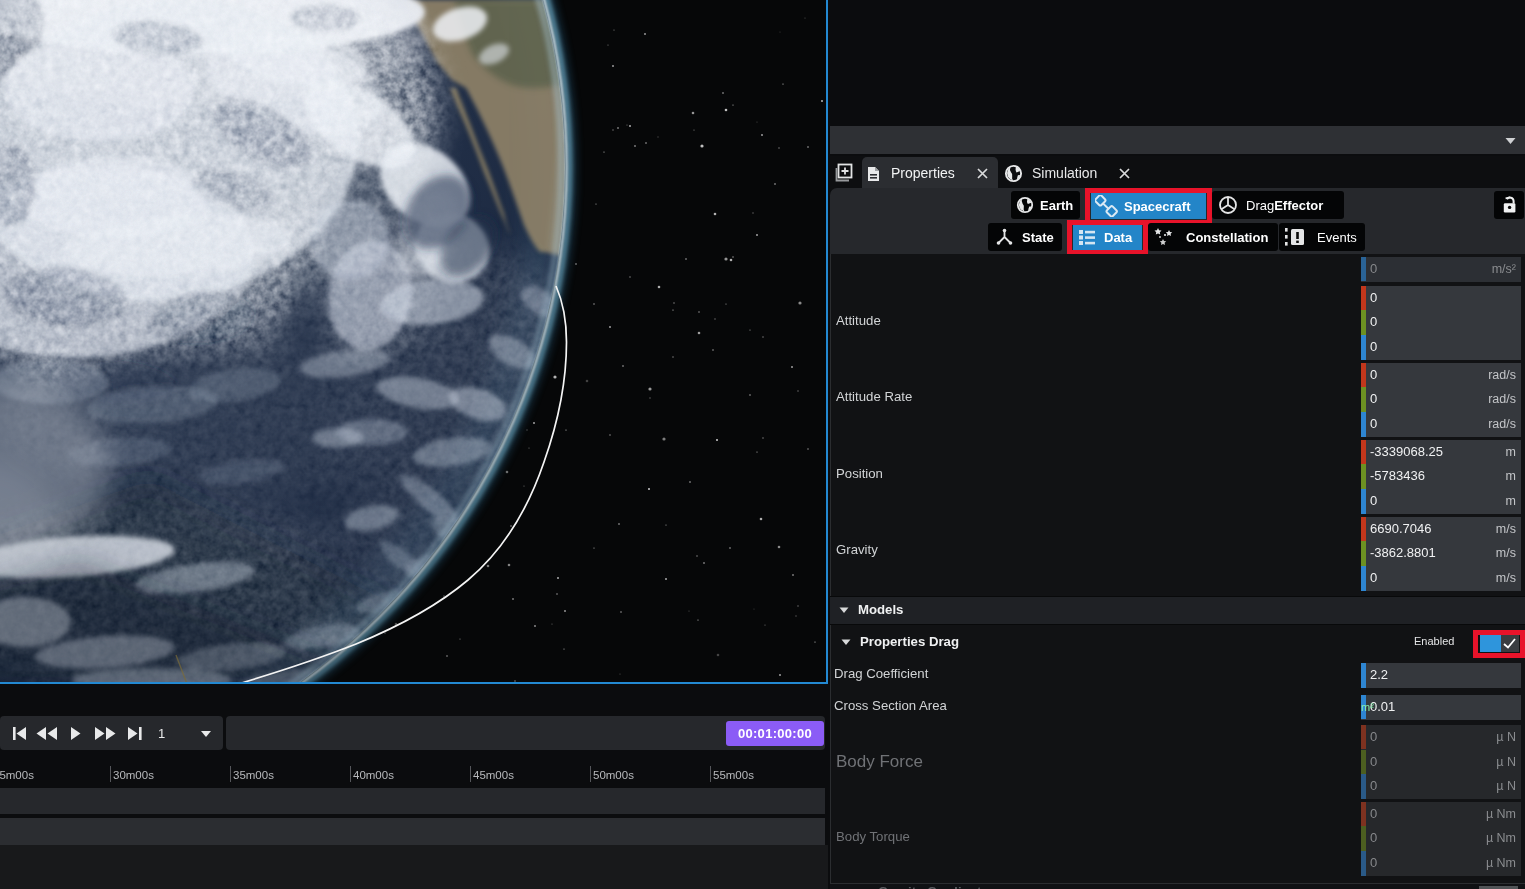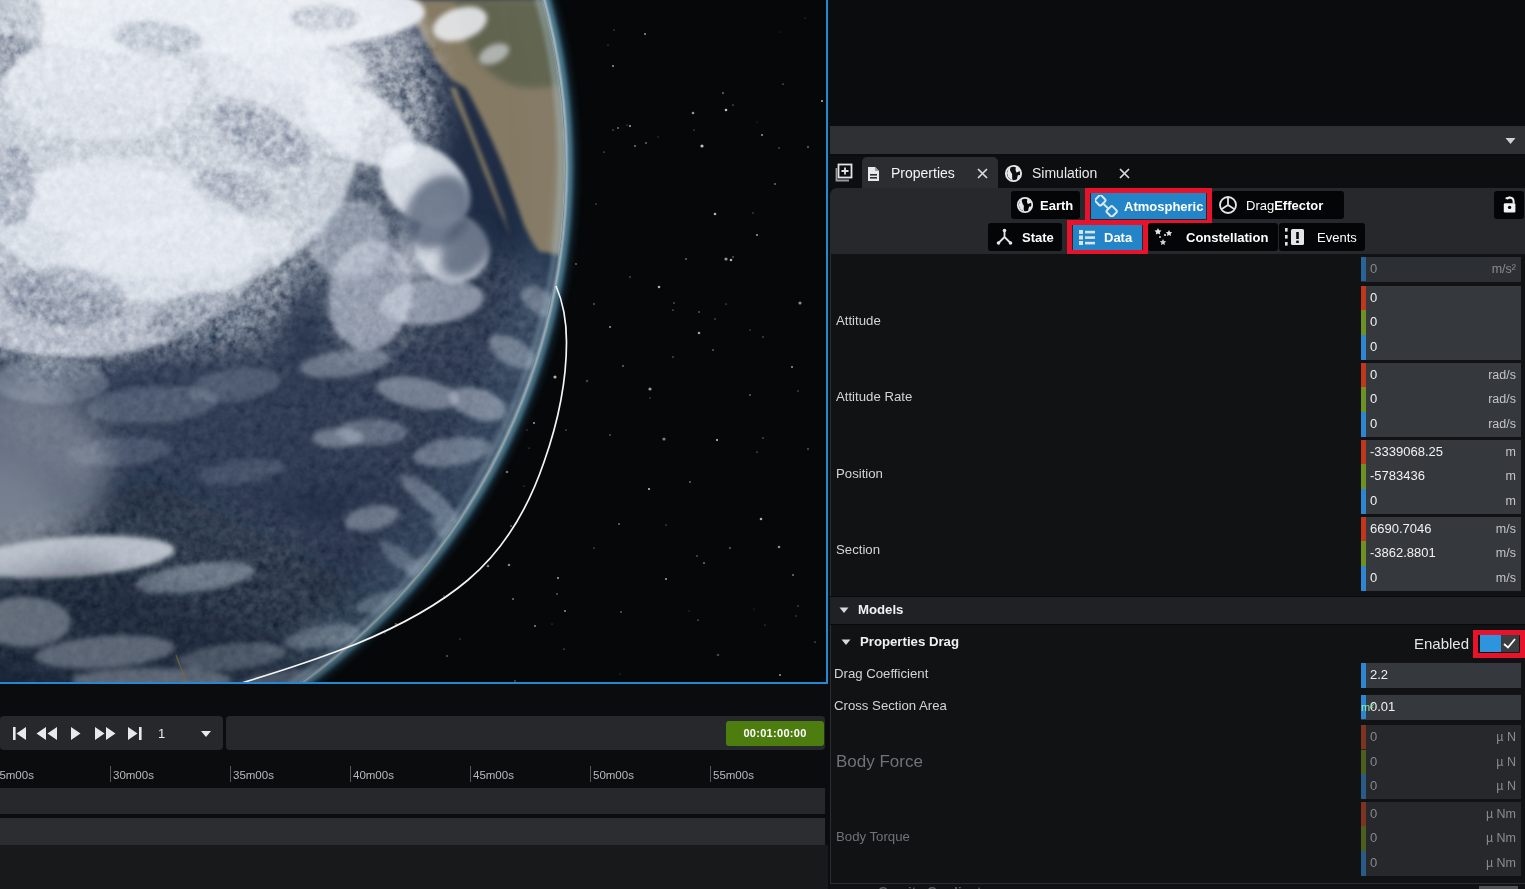--- a/index.html
+++ b/index.html
@@ -286,21 +286,21 @@
       <path d="M47,2 L47,15 L37.5,8.5 Z"></path>
  <path d="M61,2 L61,15 L70.5,8.5 Z"></path>
  <path d="M85,2 L85,15 L94.5,8.5 Z"></path>
       <path d="M96,2 L96,15 L105.5,8.5 Z"></path>
  <path d="M118,2 L118,15 L127.5,8.5 Z"></path>
       <rect x="129" y="2" width="2.6" height="13"></rect>
  <text x="148" y="13" font-size="13" font-family="Liberation Sans" fill="#e8e9ea">1</text>
  <path d="M191,6 L201,6 L196,12 Z"></path>
 </g>
 </svg>
-<div class="abs" style="left:726px;top:721px;width:98px;height:25px;background:#4d7c0f;border-radius:3px;color:#fff;font-size:11px;font-weight:bold;line-height:25px;text-align:center;letter-spacing:0.3px">00:01:00:00</div>
+<div class="abs" style="left:726px;top:721px;width:98px;height:25px;background:#8b5cf6;border-radius:3px;color:#fff;font-size:13px;font-weight:bold;line-height:25px;text-align:center;letter-spacing:0.3px">00:01:00:00</div>
 
 <div class="abs" style="left:-7px;top:769px;font-size:11.5px;color:#b8babd">25m00s</div>
 <div class="abs" style="left:110px;top:766px;width:1px;height:16px;background:#55575b"></div>
 <div class="abs" style="left:113px;top:769px;font-size:11.5px;color:#b8babd">30m00s</div>
 <div class="abs" style="left:230px;top:766px;width:1px;height:16px;background:#55575b"></div>
 <div class="abs" style="left:233px;top:769px;font-size:11.5px;color:#b8babd">35m00s</div>
 <div class="abs" style="left:350px;top:766px;width:1px;height:16px;background:#55575b"></div>
 <div class="abs" style="left:353px;top:769px;font-size:11.5px;color:#b8babd">40m00s</div>
 <div class="abs" style="left:470px;top:766px;width:1px;height:16px;background:#55575b"></div>
 <div class="abs" style="left:473px;top:769px;font-size:11.5px;color:#b8babd">45m00s</div>
@@ -362,21 +362,21 @@
 
 <div class="abs" style="left:1084.5px;top:187.5px;width:127px;height:37px;border:5px solid #e8132a"></div>
 <div class="abs" style="left:1090.5px;top:193px;width:115px;height:26px;background:#2385c8"></div>
 <svg class="abs" style="left:1095px;top:195px" width="23" height="22" viewBox="0 0 23 22">
  <g stroke="#d9e9f4" stroke-width="2" fill="none">
  <rect x="1.2" y="1.2" width="8.2" height="8.2" rx="1.6" transform="rotate(45 5.3 5.3)"></rect>
  <rect x="12.6" y="12.2" width="8.2" height="8.2" rx="1.6" transform="rotate(45 16.7 16.3)"></rect>
  <path d="M8.2,8.6 L14,14.2"></path>
  </g>
 </svg>
-<div class="abs" style="left:1124px;top:199px;font-size:13px;font-weight:bold;color:#fff">Atmospheric</div>
+<div class="abs" style="left:1124px;top:199px;font-size:13px;font-weight:bold;color:#fff">Spacecraft</div>
 
 <div class="abs" style="left:1212px;top:191px;width:132px;height:28px;background:#040506;border-radius:3px"></div>
 <svg class="abs" style="left:1218px;top:195px" width="20" height="20" viewBox="0 0 20 20">
  <circle cx="10" cy="10" r="8" fill="none" stroke="#e4e5e6" stroke-width="1.8"></circle>
  <path d="M10,10 L10,2 M10,10 L3,14.5 M10,10 L17,14.5" stroke="#e4e5e6" stroke-width="1.8"></path>
 </svg>
 <div class="abs" style="left:1246px;top:198px;font-size:13px;color:#fff">Drag<b>Effector</b></div>
 
 <div class="abs" style="left:1494px;top:191px;width:30px;height:28px;background:#040506;border-radius:3px"></div>
 <svg class="abs" style="left:1501px;top:194px" width="17" height="20" viewBox="0 0 17 20">
@@ -430,21 +430,21 @@
  </g>
  <rect x="12.2" y="5" width="2.6" height="7" fill="#0a0a0a"></rect>
     <rect x="12.2" y="13.6" width="2.6" height="2.4" fill="#0a0a0a"></rect>
 </svg>
 <div class="abs" style="left:1317px;top:230px;font-size:13px;font-weight:normal;color:#fff">Events</div>
 
 <div class="abs" style="left:830px;top:254px;width:695px;height:635px;background:#111214;border-left:1px solid #2b2d30"></div>
 <div class="abs" style="left:836px;top:313px;font-size:13.2px;color:#d2d4d6">Attitude</div>
 <div class="abs" style="left:836px;top:389px;font-size:13.2px;color:#d2d4d6">Attitude Rate</div>
 <div class="abs" style="left:836px;top:466px;font-size:13.2px;color:#d2d4d6">Position</div>
-<div class="abs" style="left:836px;top:542px;font-size:13.2px;color:#d2d4d6">Section</div>
+<div class="abs" style="left:836px;top:542px;font-size:13.2px;color:#d2d4d6">Gravity</div>
 <div class="abs" style="left:836px;top:752px;font-size:17px;color:#707276">Body Force</div>
 <div class="abs" style="left:836px;top:829px;font-size:13.2px;color:#707276">Body Torque</div>
 <div class="abs" style="left:1361px;top:256.8px;width:160px;height:25px;background:#2c2f34"></div>
 <div class="abs" style="left:1361px;top:256.8px;width:5px;height:24.7px;background:#2a6396"></div>
 <div class="abs" style="left:1370px;top:256.8px;height:24.7px;line-height:24.7px;font-size:13px;color:#86888b">0</div>
 <div class="abs" style="left:1361px;top:256.8px;width:155px;height:25px;line-height:24.7px;font-size:12.5px;color:#8a8c8f;text-align:right">m/s²</div>
 <div class="abs" style="left:1361px;top:285.7px;width:160px;height:74px;background:#35383d"></div>
 <div class="abs" style="left:1361px;top:285.7px;width:5px;height:24.7px;background:#c2371c"></div>
 <div class="abs" style="left:1370px;top:285.7px;height:24.7px;line-height:24.7px;font-size:13px;color:#f0f1f2">0</div>
 <div class="abs" style="left:1361px;top:310.4px;width:5px;height:24.7px;background:#6d9122"></div>
@@ -512,21 +512,21 @@
 <div class="abs" style="left:830px;top:596px;width:695px;height:29px;background:#1f2125;border-top:1px solid #08090a;border-bottom:1px solid #08090a"></div>
 <svg class="abs" style="left:839px;top:606px" width="11" height="8">
     <path d="M0.5,1.5 L9.5,1.5 L5,7 Z" fill="#d8d9da"></path>
   </svg>
 <div class="abs" style="left:858px;top:602px;font-size:13.2px;font-weight:bold;color:#f0f1f2">Models</div>
 
 <svg class="abs" style="left:841px;top:638px" width="11" height="8">
     <path d="M0.5,1.5 L9.5,1.5 L5,7 Z" fill="#d8d9da"></path>
   </svg>
 <div class="abs" style="left:860px;top:634px;font-size:13.2px;font-weight:bold;color:#f0f1f2">Properties Drag</div>
-<div class="abs" style="left:1414px;top:635px;font-size:15px;color:#e4e5e6">Enabled</div>
+<div class="abs" style="left:1414px;top:635px;font-size:11px;color:#e4e5e6">Enabled</div>
 <div class="abs" style="left:1472.5px;top:629.5px;width:52.5px;height:28px;border:5px solid #e8132a"></div>
 <div class="abs" style="left:1479.5px;top:635px;width:21px;height:16.5px;background:#2e95dc"></div>
 <div class="abs" style="left:1500.5px;top:635px;width:18px;height:16.5px;background:#3a3d41"></div>
 <svg class="abs" style="left:1502px;top:637px" width="15" height="13">
     <path d="M2,7 L6,10.5 L13,2" fill="none" stroke="#fff" stroke-width="1.8"></path>
   </svg>
 <div class="abs" style="left:834px;top:666px;font-size:13.2px;color:#d2d4d6">Drag Coefficient</div>
 <div class="abs" style="left:834px;top:698px;font-size:13.2px;color:#d2d4d6">Cross Section Area</div>
 
 <div class="abs" style="left:830px;top:883px;width:695px;height:6px;background:#101114;border-top:1px solid #2b2d30"></div>

